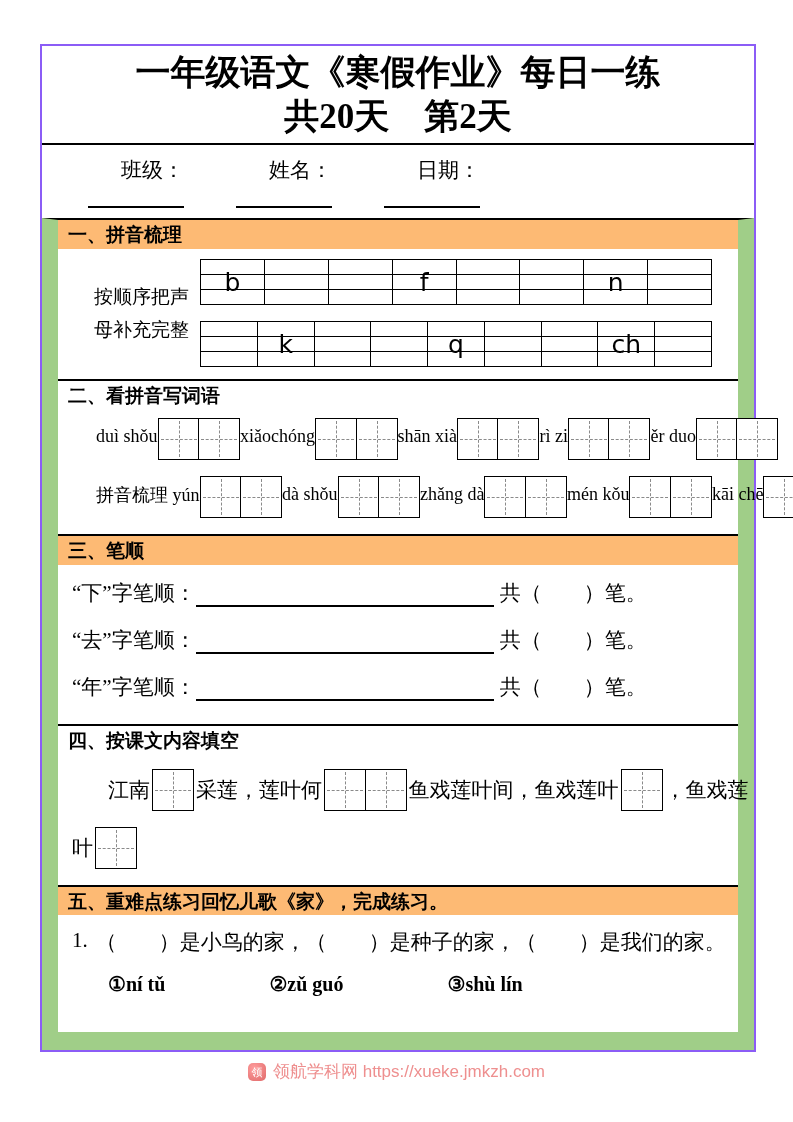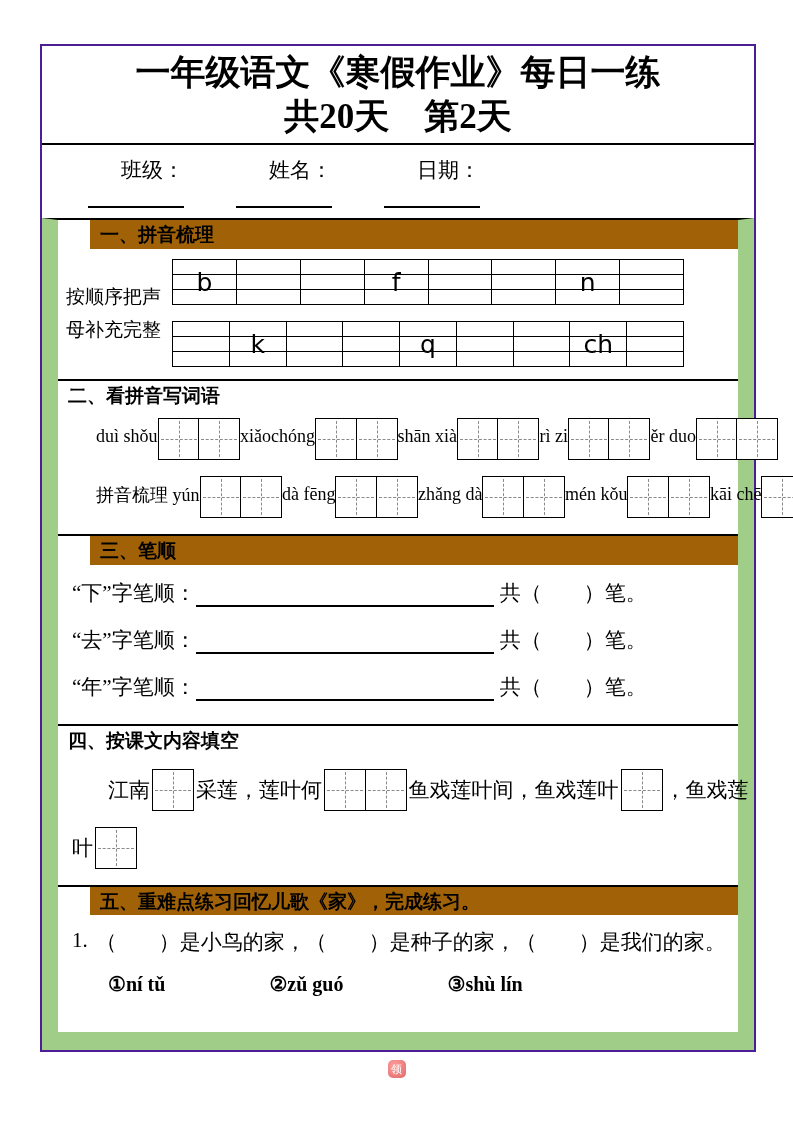--- a/index.html
+++ b/index.html
@@ -6,43 +6,43 @@
   html,body { width:793px; height:1122px; }
   body {
     background:#ffffff;
     overflow:hidden;
     font-family:"Liberation Serif","DejaVu Serif",serif;
     color:#000;
   }
   .sheet {
     width:716px;
     margin:44px 37px 0 40px;
-    border:2px solid #4c1d95;
+    border:2px solid #8b5cf6;
     background:#fff;
   }
   
   .title-block { text-align:center; padding:5px 0 4px; border-bottom:2px solid #000; }
   .title-l1 { font-size:35px; font-weight:bold; line-height:1.26; }
   .title-l2 { font-size:35px; font-weight:bold; line-height:1.26; }
   
   .info-row { display:flex; align-items:flex-end; padding:11px 0 10px 46px; gap:52px; font-size:21px; }
   .info-item { display:flex; align-items:flex-end;flex-direction:column; }
   .blank { display:inline-block; width:96px; height:24px; border-bottom:2px solid #000; }
   
   .main {
     border-top:2px solid #000;
     border-left:16px solid #a0ce88;
     border-right:16px solid #a0ce88;
     border-bottom:18px solid #a0ce88;
   }
   .sec + .sec { border-top:2px solid #000; }
   .sec-header { font-size:19px; font-weight:bold; padding:4px 0 3px 10px; line-height:1.15; }
-  .sec-header.green { background:#a16207;margin-left:32px; }
-  
-  .s1-body { display:flex; align-items:center; padding:10px 0 12px 8px; }
+  .sec-header.green { background:#fdba74; }
+  
+  .s1-body { display:flex; align-items:center; padding:10px 0 12px 0;margin-left:36px; }
   .s1-instruction { width:106px; font-size:19px; line-height:1.75; flex:none; }
   .s1-grids { display:flex; flex-direction:column; gap:16px; }
   .pgrid { display:flex; width:512px; height:46px; border:1px solid #000; }
   .pgrid-cell {
     flex:1; position:relative; border-right:1px solid #000;
     display:flex; align-items:center; justify-content:center;
     background-image:linear-gradient(#000,#000),linear-gradient(#000,#000);
     background-size:100% 1px,100% 1px;
     background-position:0 33%,0 67%;
     background-repeat:no-repeat;
@@ -232,21 +232,21 @@
           </div>
           <div class="word-row">
             <div class="word-group">
               <div class="pinyin-label">拼音梳理 yún</div>
               <div class="tian-pair">
                 <span class="tian"></span>
                 <span class="tian"></span>
               </div>
             </div>
             <div class="word-group">
-              <div class="pinyin-label">dà fēng</div>
+              <div class="pinyin-label">dà shǒu</div>
               <div class="tian-pair">
                 <span class="tian"></span>
                 <span class="tian"></span>
               </div>
             </div>
             <div class="word-group">
               <div class="pinyin-label">zhǎng dà</div>
               <div class="tian-pair">
                 <span class="tian"></span>
                 <span class="tian"></span>
@@ -332,13 +332,14 @@
             <span class="option">③shù lín</span>
           </div>
       </div>
     </section>
 
   </div>
 </div>
 
 <div class="footer">
   <span class="logo">领</span>
+  <span>领航学科网 https://xueke.jmkzh.com</span>
 </div>
 
 </body></html>

